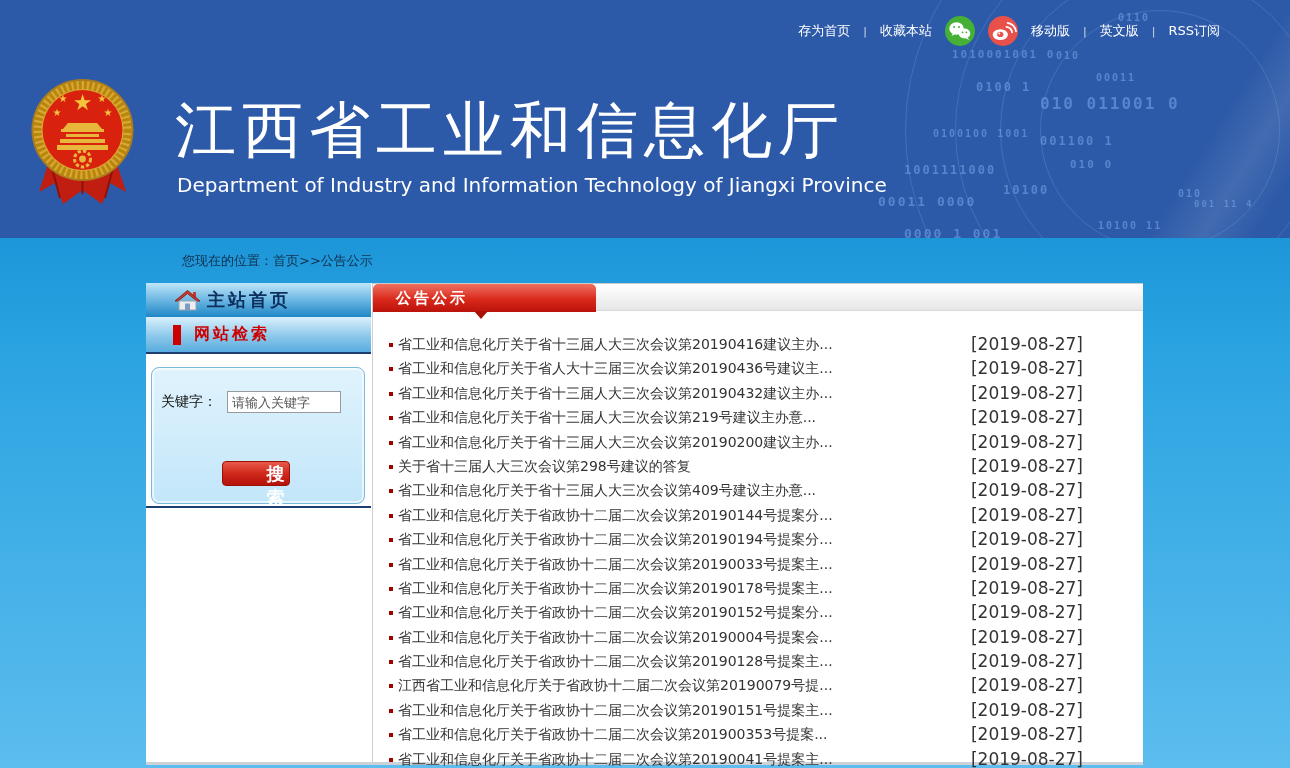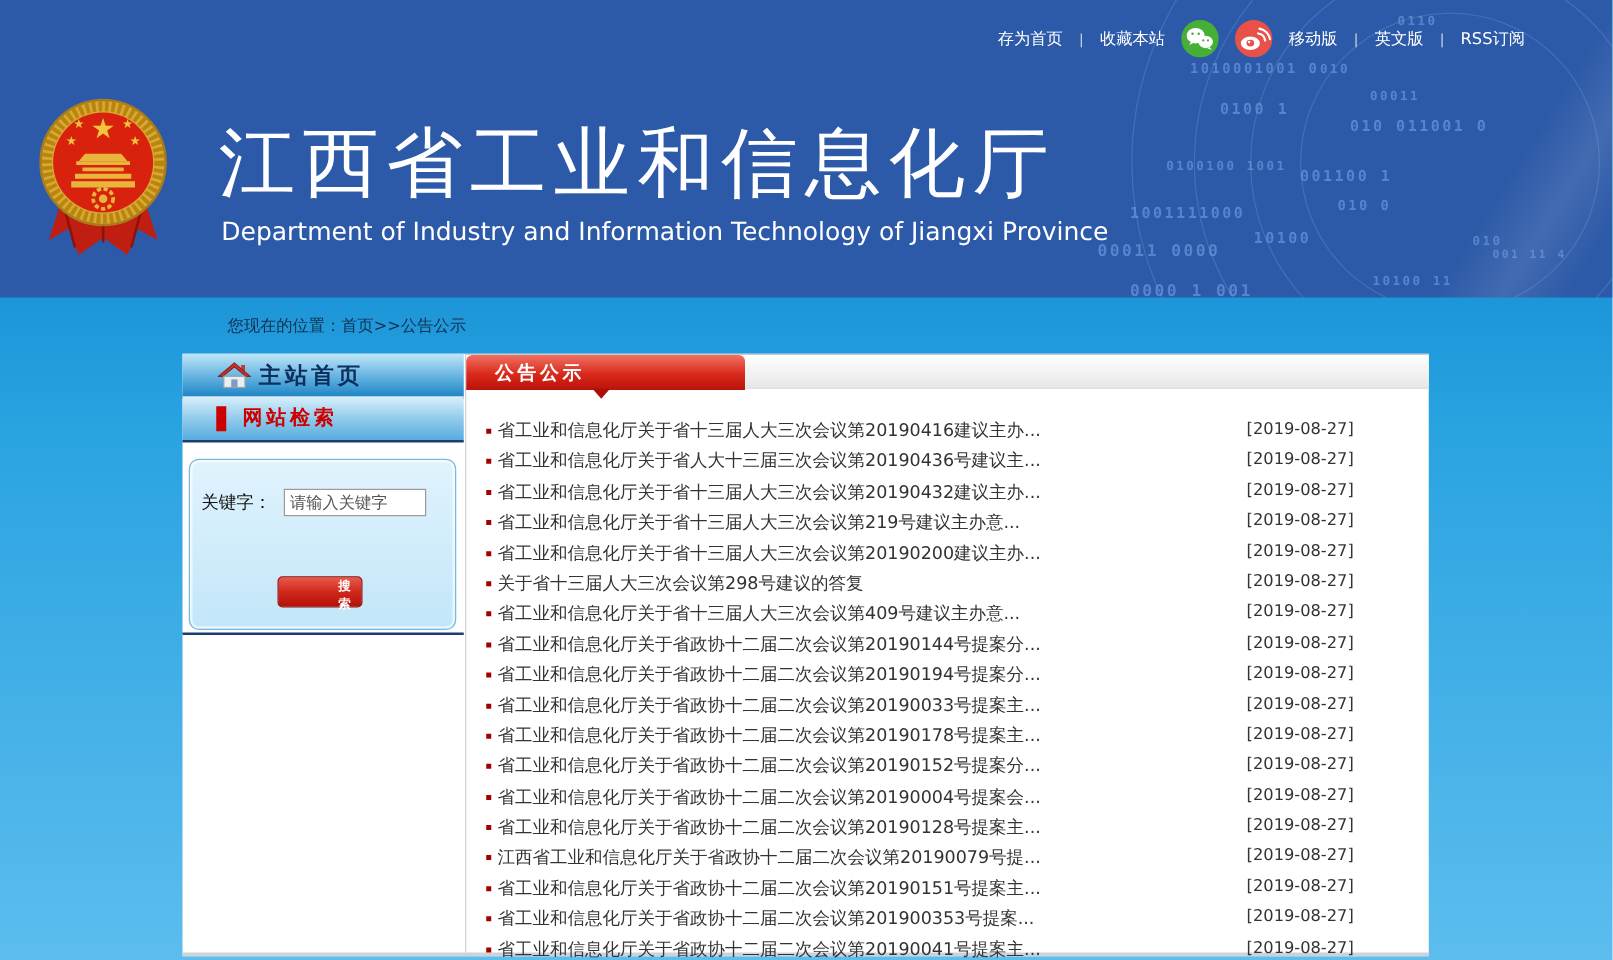--- a/index.html
+++ b/index.html
@@ -47,55 +47,55 @@
   .frow{position:absolute;left:9px;display:flex;align-items:center;}
   .frow label{font-size:14px;color:#111;width:66px;}
   .kw-input{width:114px;height:22px;border:1px solid #9a9a9a;background:#fff;font-size:13px;padding:0 4px;color:#333;
     font-family:"DejaVu Sans","Liberation Sans",sans-serif;}
   .kw-input::placeholder{color:#555;}
   .fselect{width:114px;height:23px;border:1px solid #222;background:#fff;font-size:13px;color:#222;
     display:flex;align-items:center;justify-content:space-between;padding:0 5px;cursor:pointer;}
   .fselect .car{font-size:9px;color:#111;}
   .searchbtn{position:absolute;left:70px;top:93px;width:68px;height:25px;border:1px solid #9c0f08;border-radius:4px;
     background:linear-gradient(180deg,#e85a4a 0%,#d0281b 50%,#b5120a 100%);
-    color:#fff;font-size:10px;font-weight:bold;letter-spacing:4px;cursor:pointer;
+    color:#fff;font-size:18px;font-weight:bold;letter-spacing:4px;cursor:pointer;
     font-family:"DejaVu Sans","Liberation Sans",sans-serif;padding-left:43px;}
   
   .main{position:absolute;left:227px;top:0;width:770px;height:100%;}
   .mainhead{position:absolute;left:0;top:0;width:100%;height:28px;
     background:linear-gradient(180deg,#ffffff,#e7e7e7);border-top:1px solid #cbcbcb;border-bottom:1px solid #d8d8d8;}
   .redtab{position:absolute;left:0;top:0;width:223px;height:28px;border-radius:5px 5px 0 0;
     background:linear-gradient(180deg,#ef7162 0%,#d9291b 55%,#bb120b 100%);
     color:#fff;font-size:15px;font-weight:bold;letter-spacing:3px;line-height:28px;padding-left:23px;}
   .tabtri{position:absolute;left:101px;top:28px;width:0;height:0;
     border-left:7px solid transparent;border-right:7px solid transparent;border-top:8px solid #a91107;}
   .newslist{position:absolute;left:0;top:49px;width:100%;list-style:none;}
   .newslist li{position:relative;height:24.4px;line-height:24.4px;padding-left:25px;padding-right:70px;
     white-space:nowrap;overflow:hidden;}
   .newslist li .blt{position:absolute;left:16px;top:11px;width:4px;height:4px;background:#a00000;}
   .newslist li a{font-size:14px;color:#333;text-decoration:none;cursor:pointer;}
-  .newslist li .dt{position:absolute;right:60px;top:0;font-size:13px;color:#333;}
+  .newslist li .dt{position:absolute;right:60px;top:0;font-size:17px;color:#333;}
 </style>
 </head>
 <body>
 
 <div class="banner">
 
   <div class="arc" style="left:1040px;top:10px;width:240px;height:240px;"></div>
   <div class="arc" style="left:1000px;top:-30px;width:320px;height:320px;"></div>
   <div class="arc" style="left:955px;top:-75px;width:410px;height:410px;"></div>
   <div class="arc" style="left:905px;top:-125px;width:510px;height:510px;"></div>
   <div class="streak"></div>
   <div id="binhost">
       <span class="bin" style="left: 952px; top: 48px; font-size: 11px;">1010001001 0</span>
       <span class="bin" style="left: 1056px; top: 50px; font-size: 10px;">010</span>
       <span class="bin" style="left: 1118px; top: 12px; font-size: 10px;">0110</span>
       <span class="bin" style="left: 976px; top: 80px; font-size: 12px;">0100 1</span>
       <span class="bin" style="left: 1096px; top: 72px; font-size: 10px;">00011</span>
-      <span class="bin" style="left: 1080px; top: 94px; font-size: 12px;">010  011001 0</span>
+      <span class="bin" style="left: 1040px; top: 94px; font-size: 16px;">010  011001 0</span>
       <span class="bin" style="left: 933px; top: 128px; font-size: 10px;">0100100 1001</span>
       <span class="bin" style="left: 1040px; top: 134px; font-size: 12px;">001100  1</span>
       <span class="bin" style="left: 904px; top: 163px; font-size: 12px;">1001111000</span>
       <span class="bin" style="left: 1070px; top: 158px; font-size: 11px;">010  0</span>
       <span class="bin" style="left: 1003px; top: 183px; font-size: 12px;">10100</span>
       <span class="bin" style="left: 878px; top: 194px; font-size: 13px;">00011 0000</span>
       <span class="bin" style="left: 1178px; top: 188px; font-size: 10px;">010</span>
       <span class="bin" style="left: 1194px; top: 199px; font-size: 9px;">001 11 4</span>
       <span class="bin" style="left: 904px; top: 226px; font-size: 13px;">0000   1  001</span>
       <span class="bin" style="left: 1098px; top: 220px; font-size: 10px;">10100 11</span>

